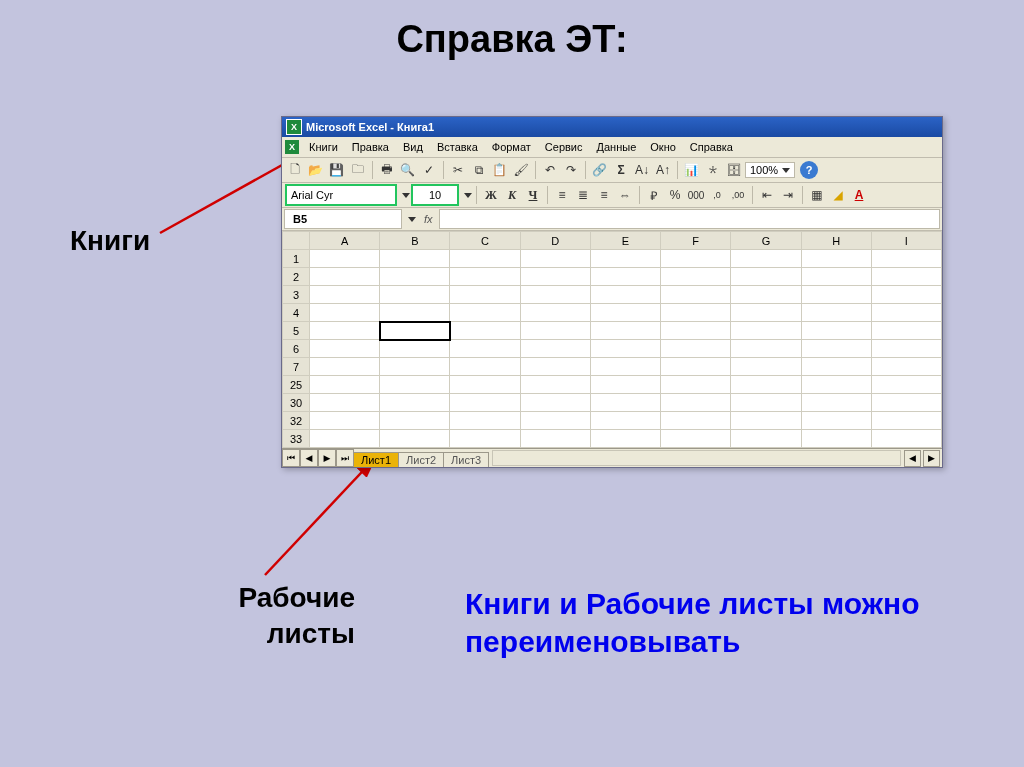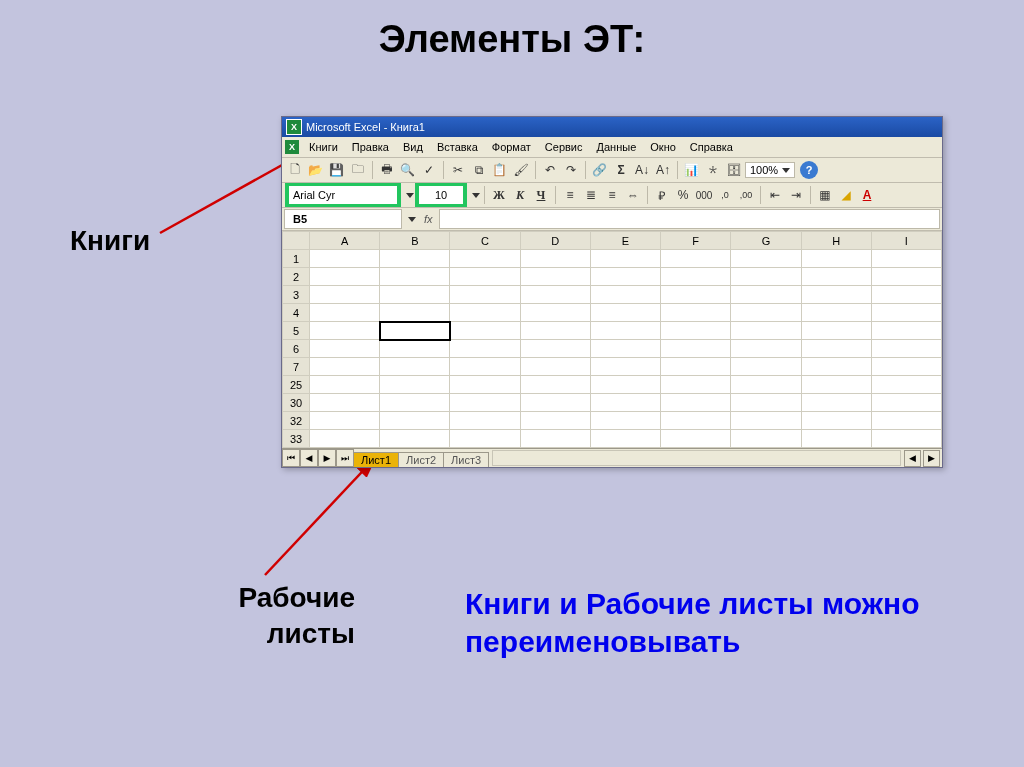--- a/index.html
+++ b/index.html
@@ -76,21 +76,21 @@
     width: 14px; height: 14px;
     background: #1e8a3c;
     color: #fff;
     font-size: 9px;
     font-weight: bold;
     display: flex;
     align-items: center;
     justify-content: center;
     border: 1px solid #fff;
   }
-  .titlebar .title-text { font-weight: normal; }
+  .titlebar .title-text { font-weight: bold; }
 
   .menubar {
     background: #ece9d8;
     display: flex;
     align-items: center;
     height: 20px;
     padding: 0 3px;
     gap: 2px;
     border-bottom: 1px solid #c0bcae;
   }
@@ -127,21 +127,21 @@
     font-size: 12px;
     color: #333;
     flex: 0 0 auto;
   }
   .sep { width:1px; height:18px; background:#bdb9a9; margin:0 3px; flex:0 0 auto;}
   .tbtn.bold { font-weight:bold; font-family: 'Times New Roman', serif;}
   .tbtn.italic { font-style: italic; font-weight:bold; font-family:'Times New Roman',serif;}
   .tbtn.und { text-decoration: underline; font-weight:bold; font-family:'Times New Roman',serif;}
 
   .font-combo {
-    background:#fff; border:4px solid #22c55e; height:18px;
+    background:#fff; border:2px solid #22c55e; height:18px;
     display:flex; align-items:center; padding:0 4px; font-size:11px;
     flex: 0 0 auto;
   }
   .font-combo.name { width: 100px; }
   .font-combo.size { width: 36px; justify-content:center;}
   .dd-arrow {
     margin-left:4px;
     width:0;height:0;border-left:4px solid transparent;border-right:4px solid transparent;border-top:5px solid #333;
     flex:0 0 auto;
   }
@@ -238,21 +238,21 @@
   }
   .help-btn {
     width:18px;height:18px;border-radius:50%;background:#3a7ad1;color:#fff;
     display:flex;align-items:center;justify-content:center;font-weight:bold;font-size:11px;
     margin-left:4px;flex:0 0 auto;
   }
 </style>
 </head>
 <body>
 
-<div class="slide-title">Элементы ЭТ:</div>
+<div class="slide-title">Справка ЭТ:</div>
 <div class="label-books">Книги</div>
 <div class="label-sheets">Рабочие листы</div>
 <div class="label-rename">Книги и Рабочие листы можно переименовывать</div>
 
 <svg class="arrow" style="left:150px;top:125px;width:210px;height:115px;">
   <defs>
     <marker id="ah1" markerWidth="10" markerHeight="10" refX="8" refY="3" orient="auto">
       <path d="M0,0 L9,3 L0,6 Z" fill="#d00000"></path>
     </marker>
   </defs>

